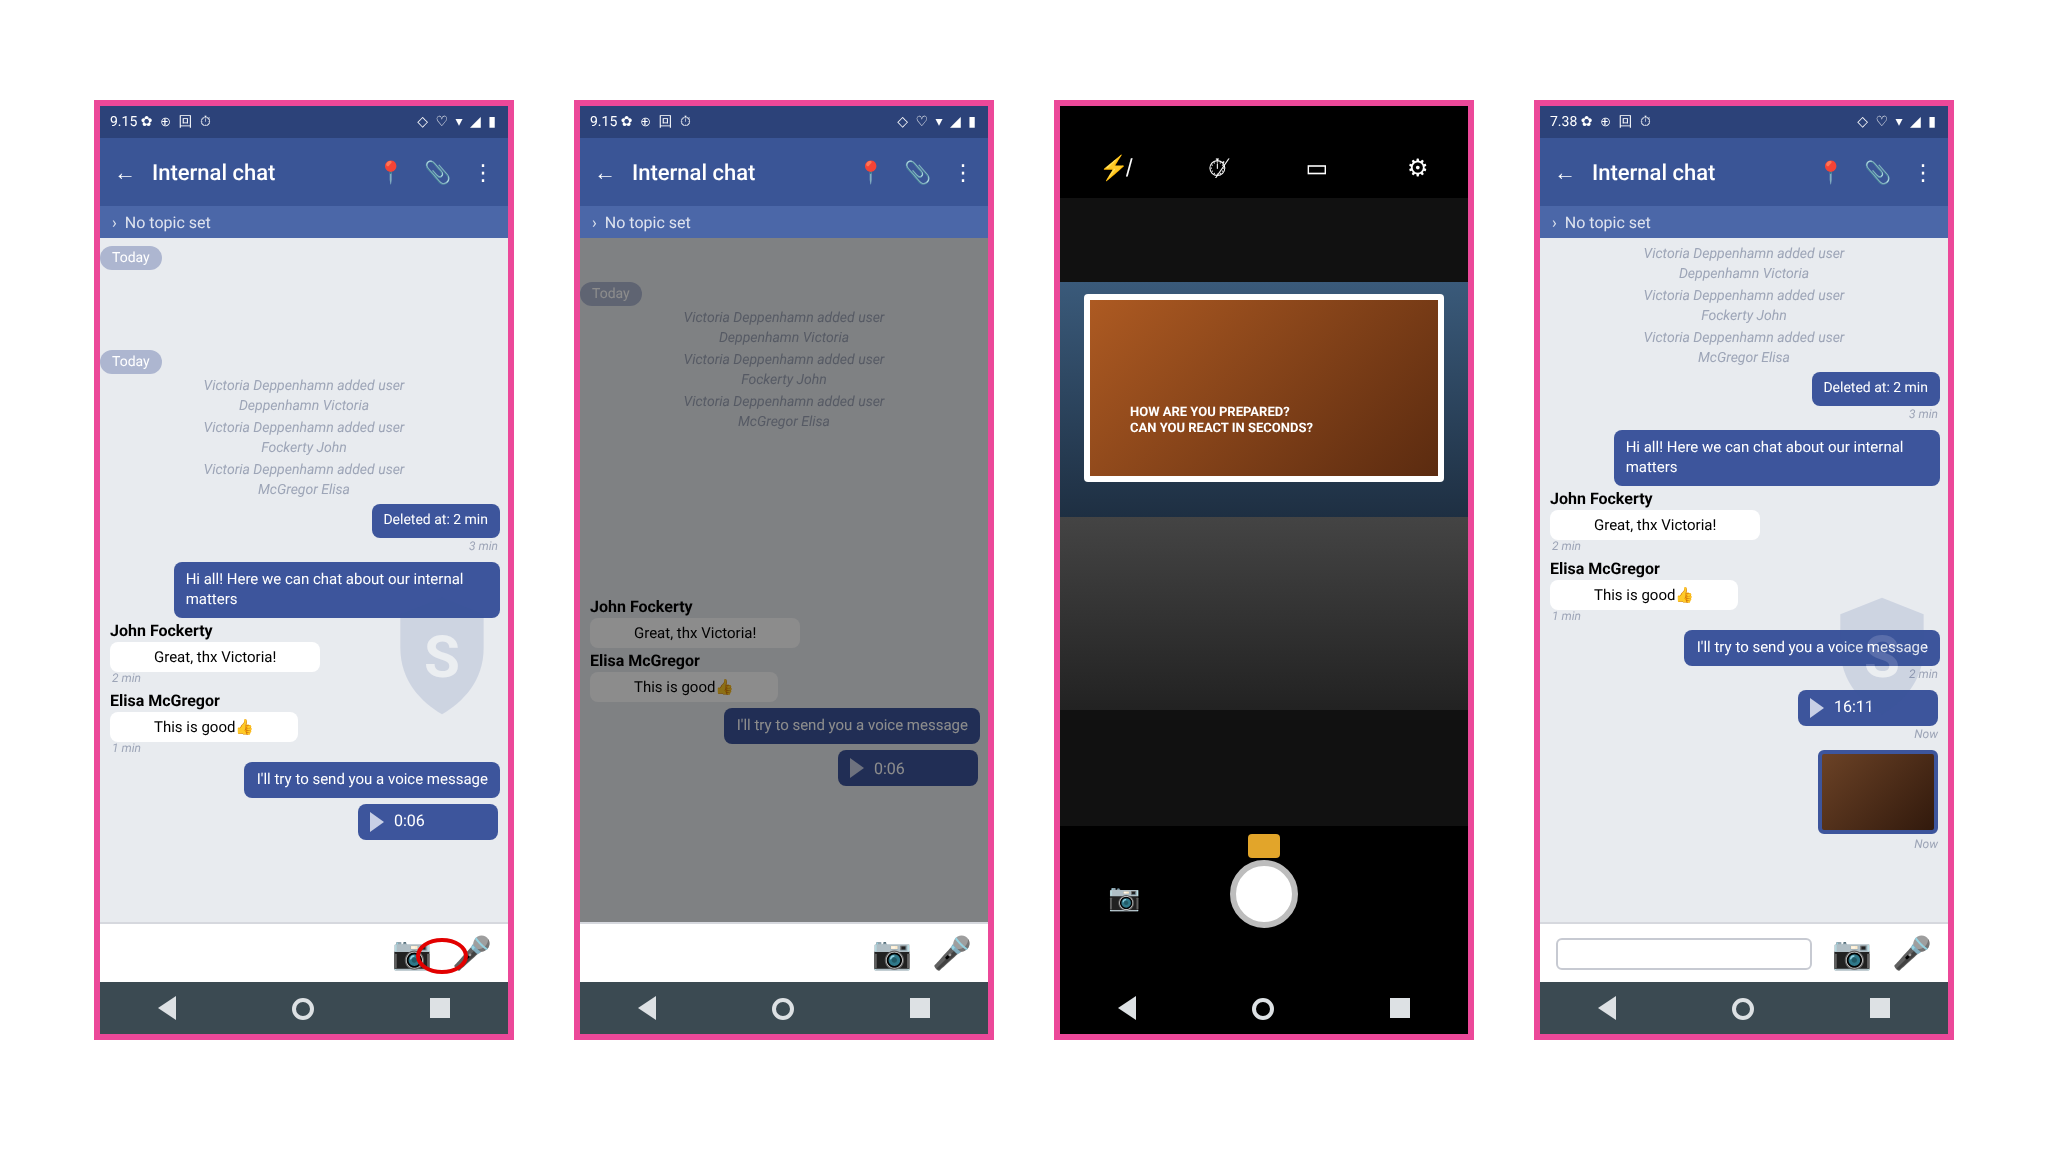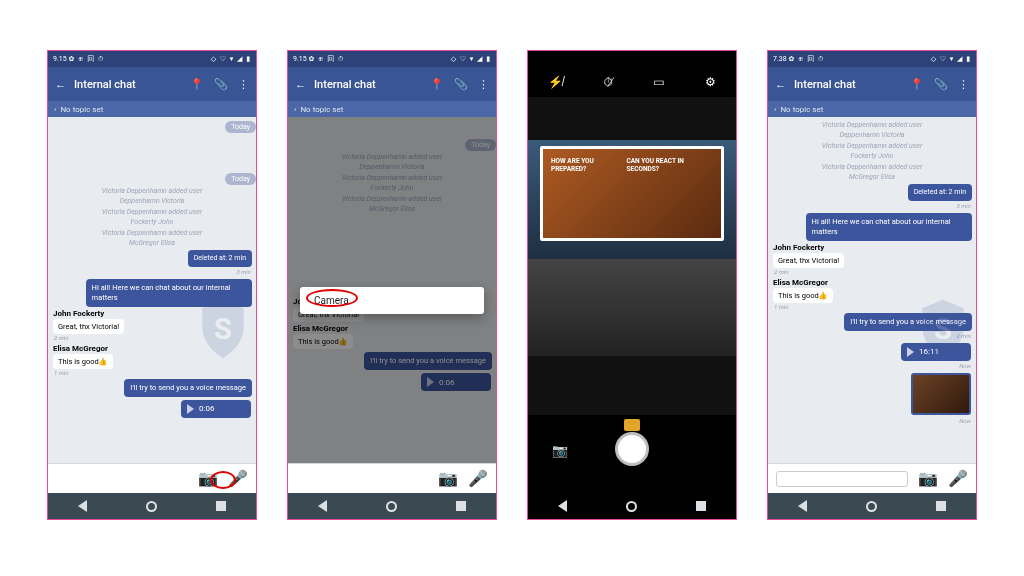--- a/index.html
+++ b/index.html
@@ -8,43 +8,43 @@
     --bg:#e8ebef;
     --chip:#adb6d0;
     --bubble-out:#3d559c;
     --muted:#9da5b7;
     --nav:#3b4a52;
     --nav-icon:#dde1e4;
   }
   *{box-sizing:border-box}
   body{margin:0;background:#fff;width:1024px;height:576px;font-family:Roboto,Arial,sans-serif;overflow:hidden}
   .stage{display:flex;gap:30px;justify-content:center;padding:50px 10px}
-  .phone{width:210px;height:470px;border:1px solid #ec4899;display:flex;flex-direction:column;position:relative;background:#000;overflow:hidden}
+  .phone{width:210px;height:470px;border:3px solid #ec4899;display:flex;flex-direction:column;position:relative;background:#000;overflow:hidden}
   
   .status{height:16px;background:var(--brand-dark);color:#fff;font-size:7px;display:flex;align-items:center;justify-content:space-between;padding:0 5px}
   .status-right{display:flex;gap:3px;align-items:center}
   .status-icons{letter-spacing:1px}
   .phone.dark .status{background:#000}
   
   .appbar{height:34px;background:var(--brand);color:#fff;display:flex;align-items:center;padding:0 7px;gap:8px;font-size:11px}
   .appbar .title{flex:1;font-weight:500}
   .appbar .act{display:flex;gap:10px;align-items:center}
   .ico{display:inline-flex;align-items:center;justify-content:center}
   
   .topicbar{height:16px;background:#4b67a8;color:#dfe4ef;font-size:8px;display:flex;align-items:center;padding:0 6px;gap:4px}
   
   .chatbody{flex:1;background:var(--bg);overflow:hidden;position:relative;font-size:8px}
   .chip{background:var(--chip);color:#fff;font-size:7px;border-radius:8px;padding:2px 6px;display:inline-block}
-  .center{text-align:right}
+  .center{text-align:left}
   .sysline{color:var(--muted);font-size:7px;text-align:center;font-style:italic;margin:2px 0;line-height:1.2}
   .msg-out{background:var(--bubble-out);color:#fff;border-radius:4px;padding:4px 6px;margin:3px 4px 1px auto;max-width:80%;font-size:7.5px;width:fit-content;text-align:left;line-height:1.3}
   .msg-out.small{font-size:7px}
   .ts-out{text-align:right;color:var(--muted);font-size:6px;font-style:italic;margin:0 5px 4px 0}
   .sender{font-weight:700;font-size:8px;margin:2px 5px 0}
-  .msg-in{background:#fff;border-radius:4px;padding:3px 5px;margin:1px 5px 0;max-width:70%;font-size:7.5px;width:fit-content}
+  .msg-in{background:#fff;border-radius:4px;padding:3px 22px;margin:1px 5px 0;max-width:70%;font-size:7.5px;width:fit-content}
   .ts-in{color:var(--muted);font-size:6px;font-style:italic;margin:0 0 3px 6px}
   .audio{display:flex;align-items:center;gap:5px;background:var(--bubble-out);color:#fff;border-radius:4px;padding:4px 6px;margin:3px 5px 1px auto;width:70px;font-size:8px}
   .audio .play{width:0;height:0;border-left:7px solid #c8d0e6;border-top:5px solid transparent;border-bottom:5px solid transparent}
   
   .composer{height:30px;background:#fff;display:flex;align-items:center;justify-content:flex-end;gap:10px;padding:0 8px;border-top:1px solid #d6d8de}
   .composer .bar{flex:1;height:16px;border:1px solid #c7cad2;border-radius:3px}
   
   .navbar{height:26px;background:var(--nav);display:flex;align-items:center;justify-content:space-around}
   .nav-tri{width:0;height:0;border-right:9px solid var(--nav-icon);border-top:6px solid transparent;border-bottom:6px solid transparent}
   .nav-circ{width:11px;height:11px;border:2px solid var(--nav-icon);border-radius:50%}
@@ -55,21 +55,21 @@
   .dialog{position:absolute;left:12px;right:12px;top:170px;background:#fff;border-radius:3px;box-shadow:0 4px 12px rgba(0,0,0,.3);font-size:10px}
   .dlg-title{font-weight:600;padding:10px 12px 8px;font-size:11px;color:#222}
   .dlg-item{padding:8px 14px;font-size:10px;color:#222;position:relative}
   
   .ring{position:absolute;border:2px solid #e20000;border-radius:50%;pointer-events:none}
   
   .camtop{height:30px;background:#000;display:flex;align-items:center;justify-content:space-around;color:#fff;font-size:12px}
   .camview{flex:1;background:#111;position:relative;display:flex;align-items:center;justify-content:center}
   .laptop{width:100%;height:68%;background:linear-gradient(180deg,#3a5a7a 0%,#1e2f42 55%,#444 55%,#222 100%);position:relative;margin-top:-16px}
   .screen{position:absolute;left:12px;right:12px;top:6px;height:44%;background:#fff;border-radius:2px;overflow:hidden}
-  .screen-inner{position:absolute;inset:3px;background:linear-gradient(135deg,#ad5a22,#5b2b10);display:flex;flex-direction:row;justify-content:flex-end;padding:8px;color:#fff;font-size:6.5px;font-weight:700;line-height:1.25}
+  .screen-inner{position:absolute;inset:3px;background:linear-gradient(135deg,#ad5a22,#5b2b10);display:flex;flex-direction:column;justify-content:flex-end;padding:20px;color:#fff;font-size:6.5px;font-weight:700;line-height:1.25}
   .logo-strip{position:absolute;top:3px;left:3px;right:3px;height:14px;background:#fff;display:flex;align-items:center;padding:0 4px;color:#2a4d8f;font-size:7px;font-weight:700}
   .camctrl{height:78px;background:#000;position:relative}
   .shutter{position:absolute;left:50%;top:34px;transform:translate(-50%,-50%);width:34px;height:34px;border-radius:50%;background:#fff;border:3px solid #bdbdbd}
   .camtoggle{position:absolute;left:24px;top:28px;color:#fff;font-size:13px}
   .gold{position:absolute;left:50%;top:4px;transform:translateX(-50%);width:16px;height:12px;background:#e2a52a;border-radius:2px}
   
   .thumb{width:60px;height:42px;background:linear-gradient(135deg,#6b4226,#31190c);border-radius:3px;margin:4px 5px 2px auto;border:2px solid var(--bubble-out)}
   .watermark{position:absolute;right:8px;bottom:30%;width:50px;height:60px;opacity:.15;display:flex;align-items:center;justify-content:center}
   .watermark svg{width:100%;height:100%}
 </style>
@@ -170,24 +170,20 @@
     <div class="msg-in">Great, thx Victoria!</div>
     <div class="sender">Elisa McGregor</div>
     <div class="msg-in">This is good👍</div>
     <div class="msg-out">I'll try to send you a voice message</div>
     <div class="audio">
           <div class="play"></div>
           <span>0:06</span>
         </div>
     <div class="scrim"></div>
     <div class="dialog">
-      <div class="dlg-item">
-        <span>Camera</span>
-        <div class="ring" style="width:52px;height:18px;left:6px;top:2px"></div>
-      </div>
     </div>
   </div>
   <div class="composer">
     <span class="ico" style="color:#666">📷</span>
     <span class="ico" style="color:#666">🎤</span>
   </div>
   <div class="navbar">
     <div class="nav-tri"></div>
     <div class="nav-circ"></div>
     <div class="nav-sq"></div>

